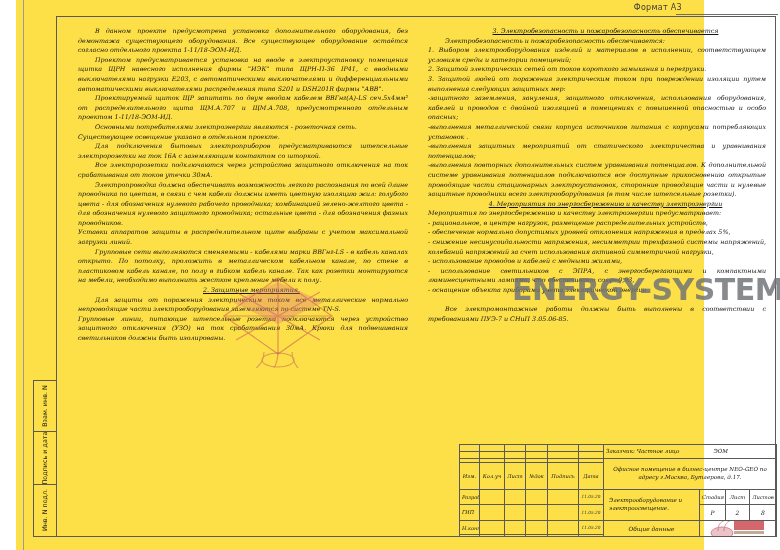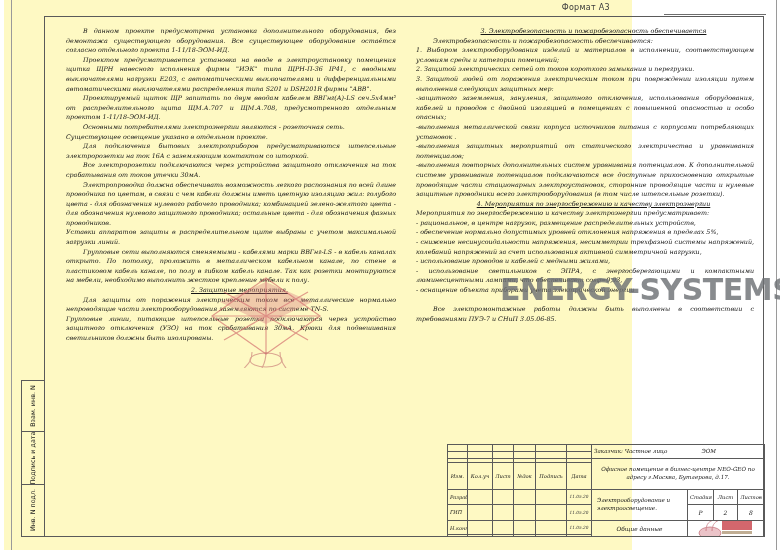--- a/index.html
+++ b/index.html
@@ -9,24 +9,24 @@
   }
   body {
     width: 780px;
     height: 550px;
     overflow: hidden;
     font-family: "DejaVu Sans", sans-serif;
     position: relative;
   }
   #sheet {
     position: absolute;
-    left: 4px; top: 0;
-    width: 628px;
+    left: 16px; top: 0;
+    width: 688px;
     height: 550px;
-    background: #fef9c3;
+    background: #fde047;
   }
   
   .page-edge-left {
     position: absolute;
     left: 7px; top: 0px;
     width: 1px; height: 550px;
     background: #9a9a9a;
   }
   .page-edge-right {
     position: absolute;

